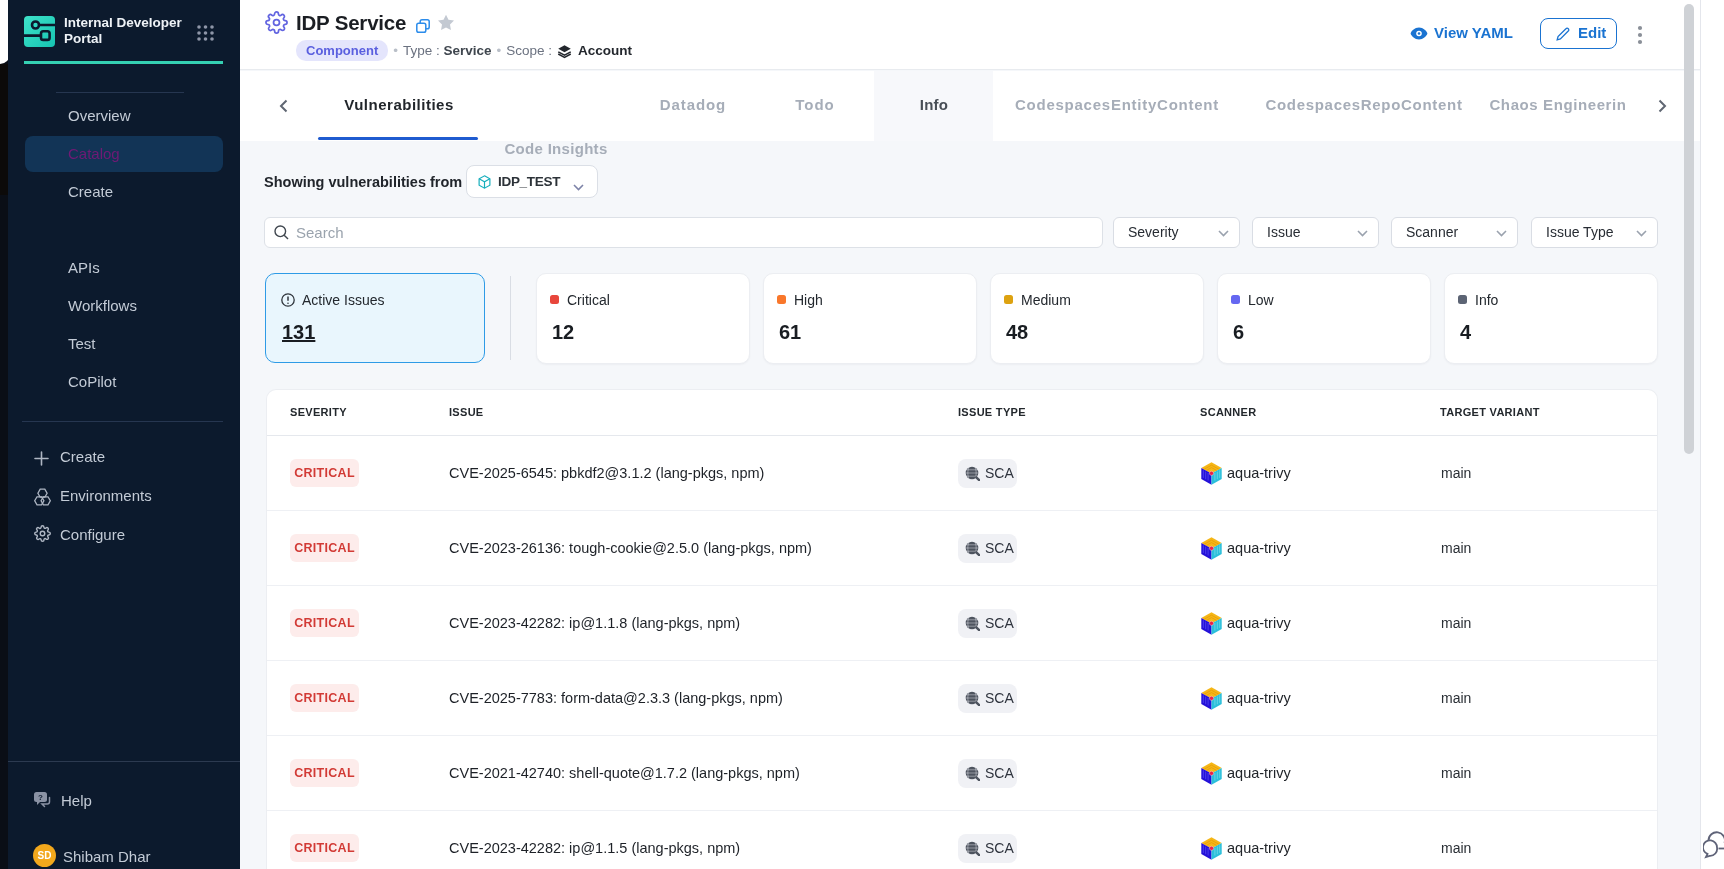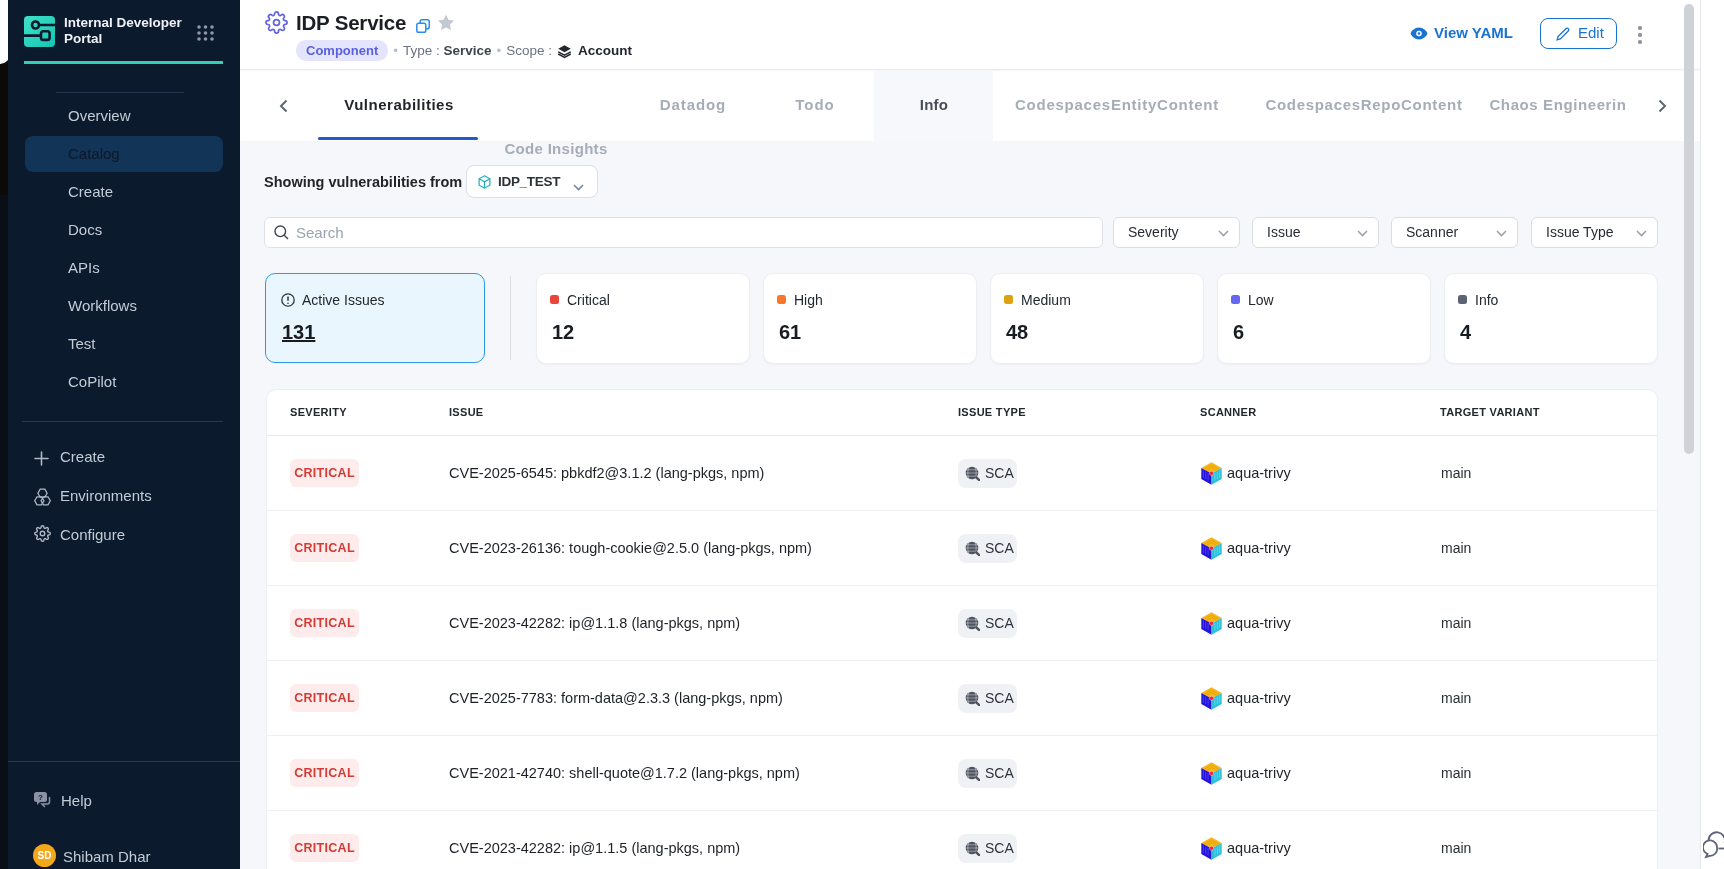--- a/index.html
+++ b/index.html
@@ -13,34 +13,34 @@
 #lstrip-white { left:0; top:0; width:10px; height:64px; background:#fff; border-radius:0 0 10px 0; }
 
 
 #sidebar { left:8px; top:0; width:232px; height:869px; background:#0c1a2d; }
 #logo { left:24px; top:16px; width:31px; height:31px; border-radius:4px; background:linear-gradient(135deg,#3fe2c9,#16c4b2); overflow:hidden; }
 #sb-title { left:64px; top:15px; width:150px; color:#eef2f6; font-size:13.5px; font-weight:bold; line-height:16px; }
 #teal-line { left:24px; top:61px; width:199px; height:3px; background:#35d0b2; }
 #sb-div1 { left:56px; top:92px; width:128px; height:1px; background:#263650; }
 .nav-item { left:8px; width:232px; height:38px; color:#c3cbd6; font-size:15px; line-height:38px; padding-left:60px; }
 #nav-active { left:25px; top:136px; width:198px; height:36px; background:#123456; border-radius:8px; }
-#nav-active-t { left:68px; top:136px; height:36px; line-height:36px; color:#0f172a; font-size:15px; }
+#nav-active-t { left:68px; top:136px; height:36px; line-height:36px; color:#701a75; font-size:15px; }
 #sb-div2 { left:22px; top:421px; width:201px; height:1px; background:#263650; }
 .nav2 { color:#c3cbd6; font-size:15px; }
 #sb-div3 { left:8px; top:761px; width:232px; height:1px; background:#2c3a50; }
 #avatar { left:33px; top:844px; width:23px; height:23px; border-radius:50%; background:#f3a81c; color:#fff; font-size:10px; font-weight:bold; text-align:center; line-height:23px; }
 
 
 #main { left:240px; top:0; width:1460px; height:869px; background:#f5f7fa; }
 #header { left:240px; top:0; width:1460px; height:70px; background:#fff; border-bottom:1px solid #e8ebef; }
 #h-title { left:296px; top:11px; font-size:20.5px; font-weight:bold; color:#1b1e23; letter-spacing:-0.2px; }
 #h-row2 { left:296px; top:40px; height:21px; display:flex; align-items:center; font-size:13.5px; color:#6b7280; }
 .chip-comp { background:#e4e5fc; color:#5a5fdf; border-radius:10px; padding:0 10px; height:21px; line-height:21px; font-size:13px; font-weight:bold; }
 #viewyaml { color:#1a73d1; font-size:15px; font-weight:bold; }
-#editbtn { left:1540px; top:18px; width:77px; height:31px; border:1.5px solid #1a73d1; border-radius:8px; background:#fff; color:#1a73d1; font-size:15px; font-weight:normal; text-align:center; }
+#editbtn { left:1540px; top:18px; width:77px; height:31px; border:1.5px solid #1a73d1; border-radius:8px; background:#fff; color:#1a73d1; font-size:15px; font-weight:bold; text-align:center; }
 
 
 #tabbar { left:240px; top:71px; width:1460px; height:70px; background:#fff; }
 #adrs-bg { left:874px; top:71px; width:119px; height:70px; background:#f7f8fb; }
 .tab { top:96px; height:20px; font-size:15px; font-weight:bold; color:#a6adb8; white-space:nowrap; transform:translateX(-50%); }
 .tab-active { color:#22262b; }
 #tab-underline { left:318px; top:137px; width:160px; height:3px; background:#1f5bd0; border-radius:2px; }
 
 
 #showing { left:264px; top:174px; font-size:14.5px; font-weight:bold; color:#21252b; }
@@ -104,21 +104,20 @@
           <circle cx="15" cy="14" r="1.8"></circle>
       </g>
     </svg>
   </div>
   <div class="abs" id="teal-line"></div>
   <div class="abs" id="sb-div1"></div>
   <div class="abs nav-item" style="top:97px;">Overview</div>
   <div class="abs" id="nav-active"></div>
   <div class="abs" id="nav-active-t">Catalog</div>
   <div class="abs nav-item" style="top:173px;">Create</div>
-  <div class="abs nav-item" style="top:211px;">Docs</div>
   <div class="abs nav-item" style="top:249px;">APIs</div>
   <div class="abs nav-item" style="top:325px;">Test</div>
   <div class="abs nav-item" style="top:287px;">Workflows</div>
   <div class="abs nav-item" style="top:363px;">CoPilot</div>
   <div class="abs" id="sb-div2"></div>
   <div class="abs" style="left:34px; top:451px;">
     <svg width="15" height="15" viewBox="0 0 15 15">
         <path d="M7.5 1v13M1 7.5h13" stroke="#aeb6c3" stroke-width="1.6" stroke-linecap="round"></path>
       </svg>
   </div>

